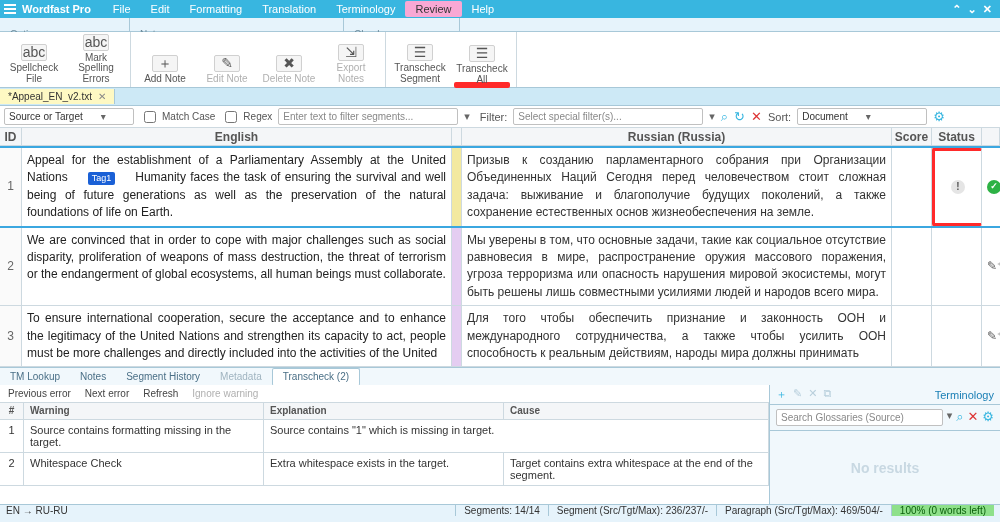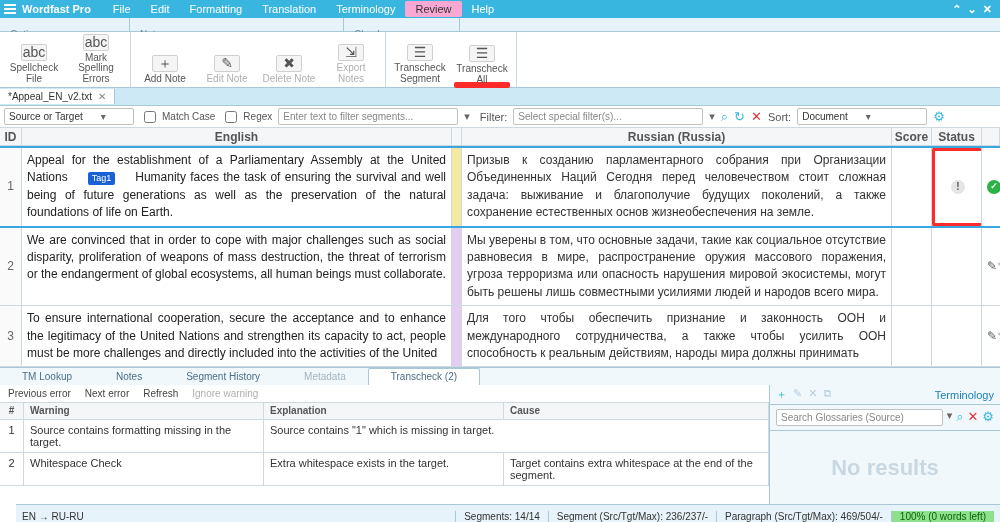--- a/index.html
+++ b/index.html
@@ -34,21 +34,21 @@
   
   .ribbon{display:flex;background:#fff;border-bottom:1px solid var(--border);height:56px;}
   .group{display:flex;gap:6px;padding:3px 6px;border-right:1px solid var(--grid-border);}
   .rbtn{display:flex;flex-direction:column;align-items:center;justify-content:flex-end;width:56px;gap:2px;font-size:10px;color:#555;cursor:pointer;text-align:center;line-height:1.05;margin-top:47px;}
   .rbtn.disabled{color:var(--text-disabled);cursor:default;}
   .ricon{width:26px;height:24px;display:flex;align-items:center;justify-content:center;background:#f5f5f5;border:1px solid #d0d0d0;border-radius:2px;font-size:14px;color:#555;}
   .hl{border:3px solid var(--highlight);border-radius:2px;}
 
   
   .tabstrip{display:flex;align-items:center;background:#cde9f6;height:18px;border-bottom:1px solid var(--border);font-size:10px;}
-  .filetab{display:flex;align-items:center;gap:6px;background:#ffffff;padding:2px 8px 2px 8px;border-right:1px solid var(--border);}
+  .filetab{display:flex;align-items:center;gap:6px;background:#fef9c3;padding:2px 8px 2px 8px;border-right:1px solid var(--border);}
   .filetab .close{color:#888;cursor:pointer;}
 
   
   .filterbar{display:flex;align-items:center;gap:6px;background:#fff;border-bottom:1px solid var(--grid-border);padding:3px 4px;height:22px;}
   .select,.input{border:1px solid #c0c0c0;border-radius:2px;height:17px;font-size:10px;padding:1px 4px;background:#fff;}
   .select{display:flex;align-items:center;gap:18px;cursor:pointer;}
   .select::after{content:"▾";color:#666;}
   .input::placeholder{color:#888;}
   .chk{display:flex;align-items:center;gap:3px;font-size:10px;color:#555;}
   .chk input{width:12px;height:12px;}
@@ -76,21 +76,21 @@
   .cell.c-score{display:flex;align-items:center;justify-content:center;color:#555;}
   .cell.c-status{display:flex;align-items:center;justify-content:center;}
   .cell.c-icon{display:flex;align-items:center;justify-content:center;}
   .tag{display:inline-block;background:#1a60d6;color:#fff;font-size:9px;padding:0 4px;border-radius:2px;margin:0 20px;}
   .warn-dot{width:14px;height:14px;border-radius:50%;background:#e5e5e5;color:#555;display:flex;align-items:center;justify-content:center;font-weight:bold;font-size:10px;}
   .ok-dot{width:14px;height:14px;border-radius:50%;background:#2db245;color:#fff;display:flex;align-items:center;justify-content:center;font-weight:bold;font-size:9px;}
   .pencil{color:#555;font-size:12px;}
 
   
   .btabs{display:flex;background:var(--panel-light);border-top:1px solid var(--border);height:18px;font-size:10px;align-items:center;}
-  .btab{padding:2px 22px;color:#4a6f86;cursor:pointer;}
+  .btab{padding:2px 10px;color:#4a6f86;cursor:pointer;}
   .btab.disabled{color:#a0b4c0;}
   .btab.active{background:#fff;border:1px solid var(--border);border-bottom:none;height:18px;}
   .bpanel{display:flex;flex:1;min-height:0;}
   .left-pane{flex:1;display:flex;flex-direction:column;border-right:1px solid var(--border);min-width:0;}
   .tc-bar{display:flex;gap:14px;padding:3px 8px;border-bottom:1px solid var(--grid-border);font-size:10px;background:#fff;}
   .tc-bar span.disabled{color:#b0b0b0;}
   .tc-bar span{color:#444;cursor:pointer;}
   .tc-hdr{display:flex;background:#f4f6f8;border-bottom:1px solid var(--grid-border);height:17px;}
   .tcc{border-right:1px solid var(--grid-border);padding:2px 6px;font-size:10px;color:#555;font-weight:600;}
   .tcc-n{width:24px;text-align:center;}
@@ -99,24 +99,24 @@
   .tcc-c{flex:1;}
   .tc-row{display:flex;border-bottom:1px solid var(--grid-border);}
   .tc-cell{border-right:1px solid var(--grid-border);padding:4px 6px;font-size:11px;}
 
   .right-pane{width:230px;flex:none;display:flex;flex-direction:column;background:var(--panel-light);}
   .rp-top{display:flex;align-items:center;gap:8px;padding:2px 6px;border-bottom:1px solid var(--border);font-size:11px;}
   .rp-top .icons{display:flex;gap:6px;color:var(--bar);}
   .rp-top .title{margin-left:auto;color:#1a7fb5;}
   .rp-search{display:flex;align-items:flex-start;gap:4px;padding:4px 6px;border-bottom:1px solid var(--border);}
   .rp-search .input{flex:1;}
-  .rp-result{flex:1;display:flex;align-items:center;justify-content:center;color:#c8d8e2;font-size:22px;font-weight:600;}
-
-  
-  .statusbar{display:flex;align-items:flex-end;height:18px;background:var(--panel);border-top:1px solid var(--border);font-size:10px;padding:0 6px;gap:10px;margin-left:16px;}
+  .rp-result{flex:1;display:flex;align-items:center;justify-content:center;color:#c8d8e2;font-size:14px;font-weight:600;}
+
+  
+  .statusbar{display:flex;align-items:flex-start;height:18px;background:var(--panel);border-top:1px solid var(--border);font-size:10px;padding:0 6px;gap:10px;}
   .statusbar .right{margin-left:auto;display:flex;gap:0;align-items:center;padding-left:8px;}
   .sb-item{padding:0 8px;border-left:1px solid var(--border);}
   .sb-green{background:#8ee08a;color:#0a5f0a;border-left:1px solid var(--border);padding:0 8px;}
 </style>
 </head>
 <body>
 
 <div class="menubar">
   <span class="burger">
       <span></span>

